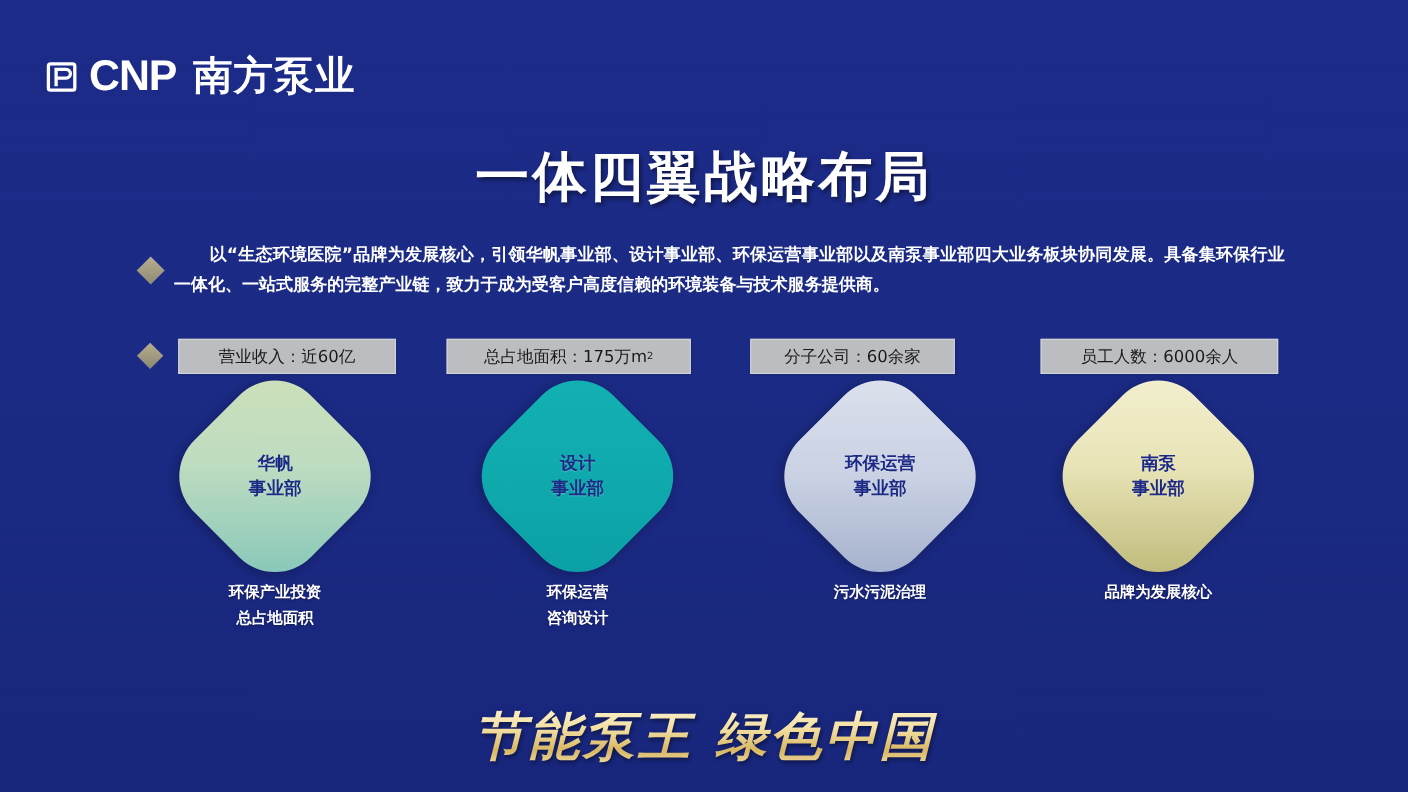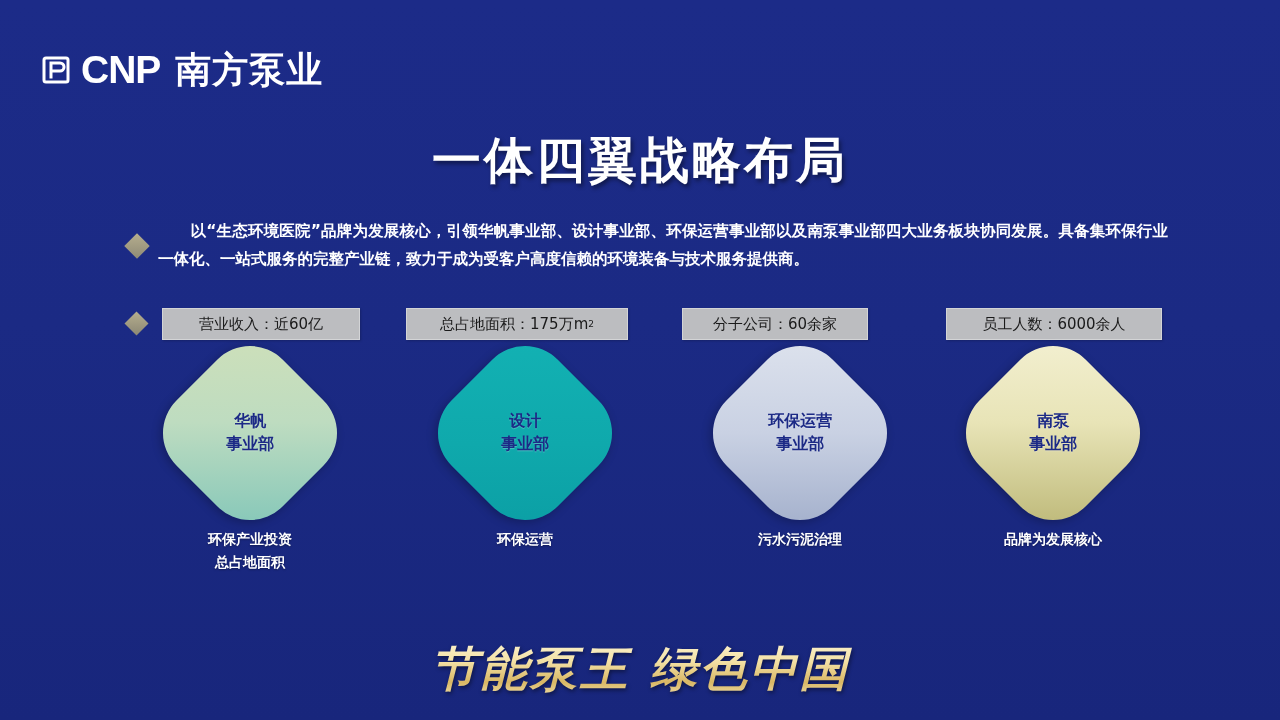--- a/index.html
+++ b/index.html
@@ -238,20 +238,21 @@
 
     <div class="petal-col pc1">
       <div class="petal p1">
         <div class="petal-inner">
           <div>设计</div>
           <div>事业部</div>
         </div>
       </div>
       <div class="caption">
         <div>环保运营</div>
+        <div>咨询设计</div>
       </div>
     </div>
 
     <div class="petal-col pc2">
       <div class="petal p2">
         <div class="petal-inner">
           <div>环保运营</div>
           <div>事业部</div>
         </div>
       </div>

